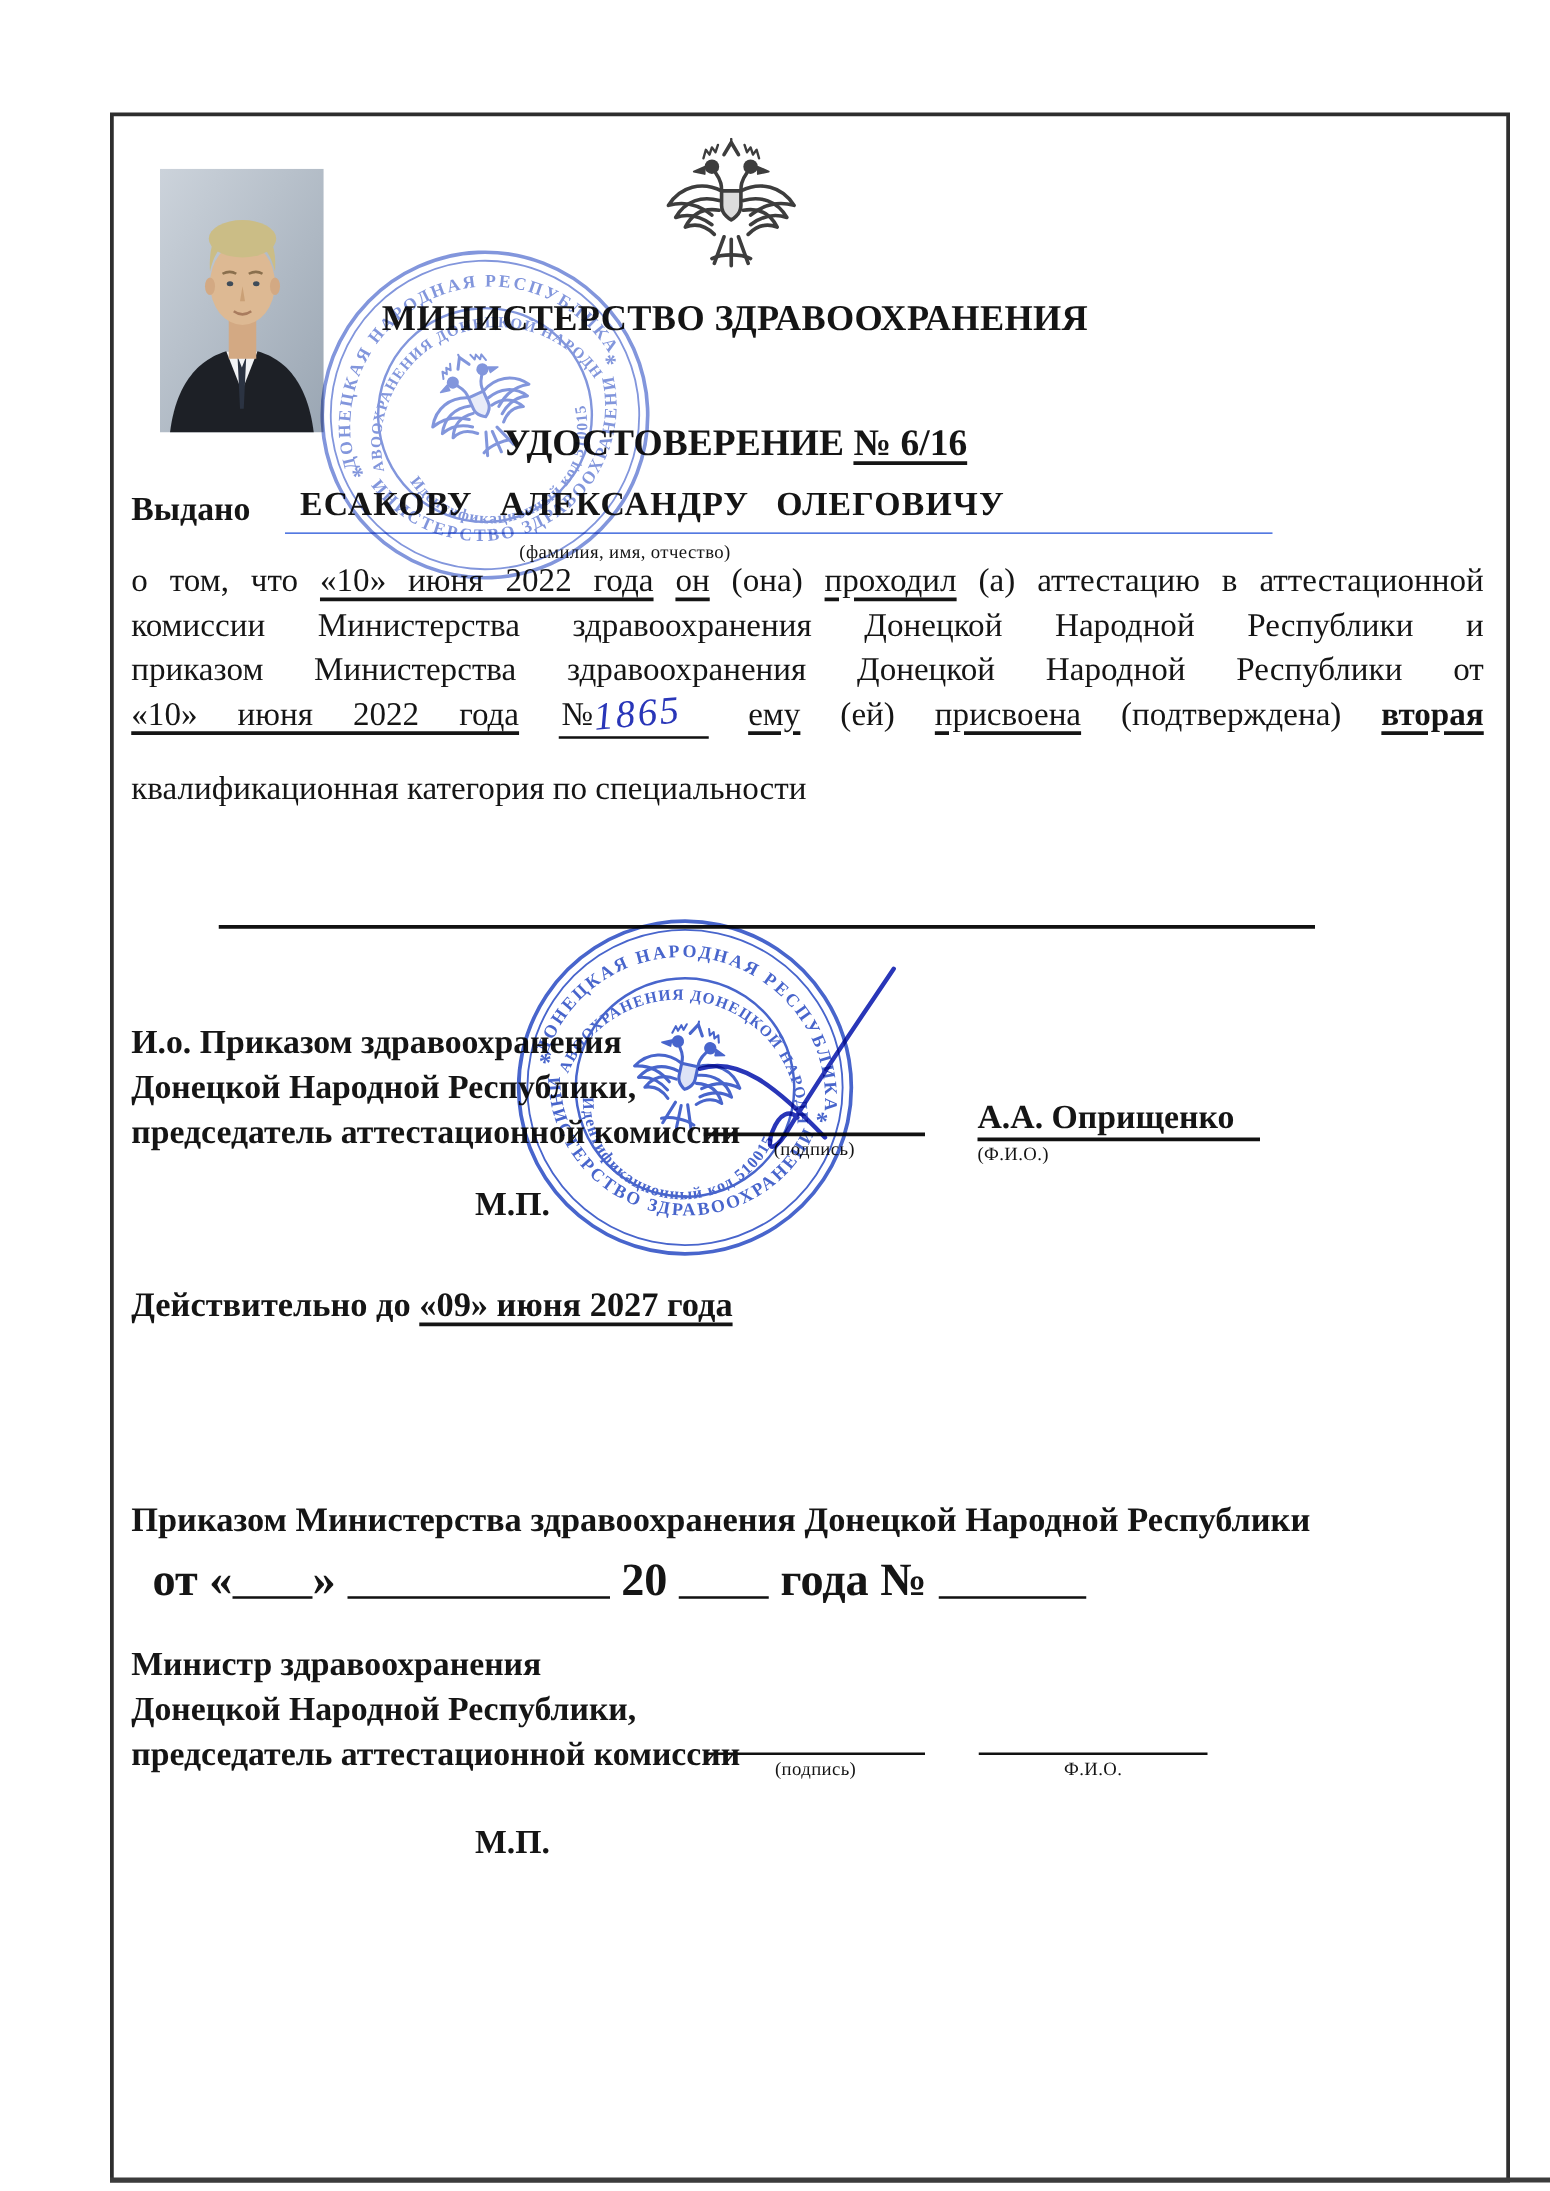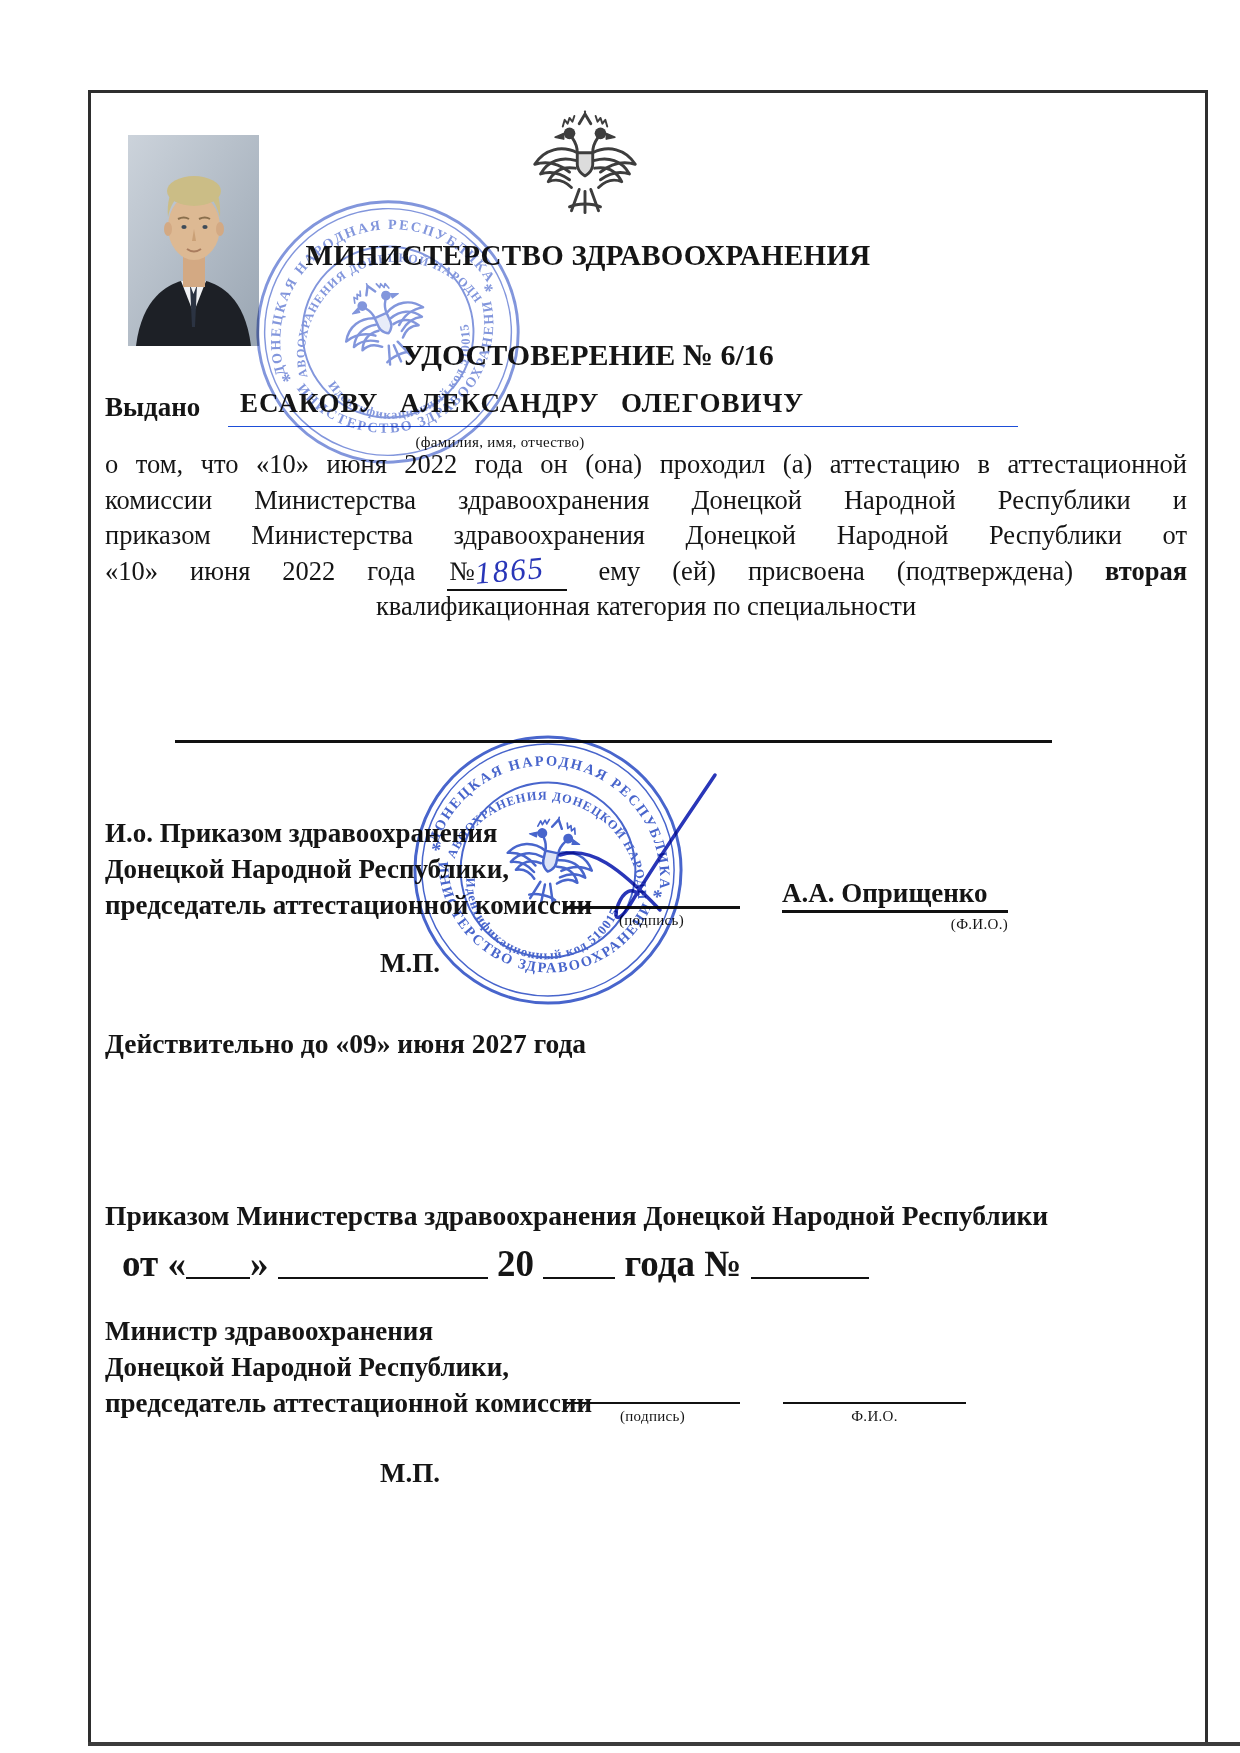--- a/index.html
+++ b/index.html
@@ -1,52 +1,52 @@
 <!DOCTYPE html>
 <html><head>
 <meta charset="utf-8">
 <style>
   html,body{margin:0;padding:0;background:#e9e9e9;}
   .page{position:relative;width:1240px;height:1753px;background:#ffffff;
         font-family:"Liberation Serif",serif;color:#151515;overflow:hidden;margin:0 auto;}
   .abs{position:absolute;}
   .b{font-weight:700;}
-  .uline{text-decoration-thickness:2.5px;text-underline-offset:5px;}
+  .uline{text-decoration:underline;text-decoration-thickness:2.5px;text-underline-offset:5px;}
   .small{font-size:15px;letter-spacing:0.3px;}
 
   .border-box{left:88px;top:90px;width:1114px;height:1650px;border:3px solid #2e2e2e;}
   .bottom-line{left:88px;top:1742px;width:1152px;height:4px;background:#3c3c3c;}
 
   .hdr{left:88px;top:238px;width:1000px;text-align:center;font-size:29px;font-weight:700;
        line-height:34px;letter-spacing:0.3px;}
   .cert-title{left:88px;top:338px;width:1000px;text-align:center;font-size:30px;font-weight:700;}
 
   .issued-label{left:105px;top:392px;font-size:27px;font-weight:700;}
   .issued-name{left:228px;top:388px;width:778px;height:38px;border-bottom:1px solid #1d4ed8;
                font-size:27px;font-weight:700;word-spacing:14px;letter-spacing:1px;padding-left:12px;}
   .issued-caption{left:240px;top:434px;width:520px;text-align:center;}
 
   .par{left:105px;top:447px;width:1082px;font-size:26.5px;}
   .jline{line-height:35.6px;text-align:justify;text-align-last:justify;text-justify:inter-word;
          white-space:normal;height:35.6px;}
-  .lline{line-height:35.6px;text-align:center;}
+  .lline{line-height:35.6px;text-align:left;margin-top:24px;}
   .numfield{display:inline-block;border-bottom:2.5px solid #111;padding:0 4px 0 2px;}
   .hand{display:inline-block;width:88px;color:#2936b8;font-size:31px;font-style:italic;
         letter-spacing:2px;transform:rotate(-5deg);text-align:center;line-height:24px;}
 
   .spec-title{left:88px;top:698px;width:1014px;text-align:center;font-size:27px;font-weight:700;}
   .spec-rule{left:175px;top:740px;width:877px;height:0;border-top:3px solid #111;}
   .spec-caption{left:88px;top:750px;width:1014px;text-align:center;}
 
   .role{left:105px;font-size:27px;font-weight:700;}
   .sigline1{left:563px;top:872px;width:177px;height:34px;border-bottom:3px solid #111;}
   .sigcap1{left:563px;top:912px;width:177px;text-align:center;}
   .signame{left:782px;top:878px;width:226px;height:32px;border-bottom:3px solid #111;
            font-size:27px;font-weight:700;}
-  .signamecap{left:782px;top:916px;width:226px;text-align:right;}
+  .signamecap{left:782px;top:916px;width:226px;text-align:left;}
   .mp1{left:380px;top:948px;font-size:27px;font-weight:700;}
 
   .valid{left:105px;top:1028px;font-size:27.5px;font-weight:700;}
   .prolong{left:105px;top:1136px;font-size:27.5px;font-weight:700;}
   .order1{left:105px;top:1200px;font-size:27.5px;font-weight:700;text-align:center;}
   .order2{left:122px;top:1240px;font-size:37px;font-weight:700;}
   .bl{display:inline-block;border-bottom:2.5px solid #111;height:1em;vertical-align:-3px;}
   .w64{width:64px;}.w170{width:170px;}.w66{width:66px;}.w210{width:210px;}
   .w72{width:72px;}.w118{width:118px;}
 

